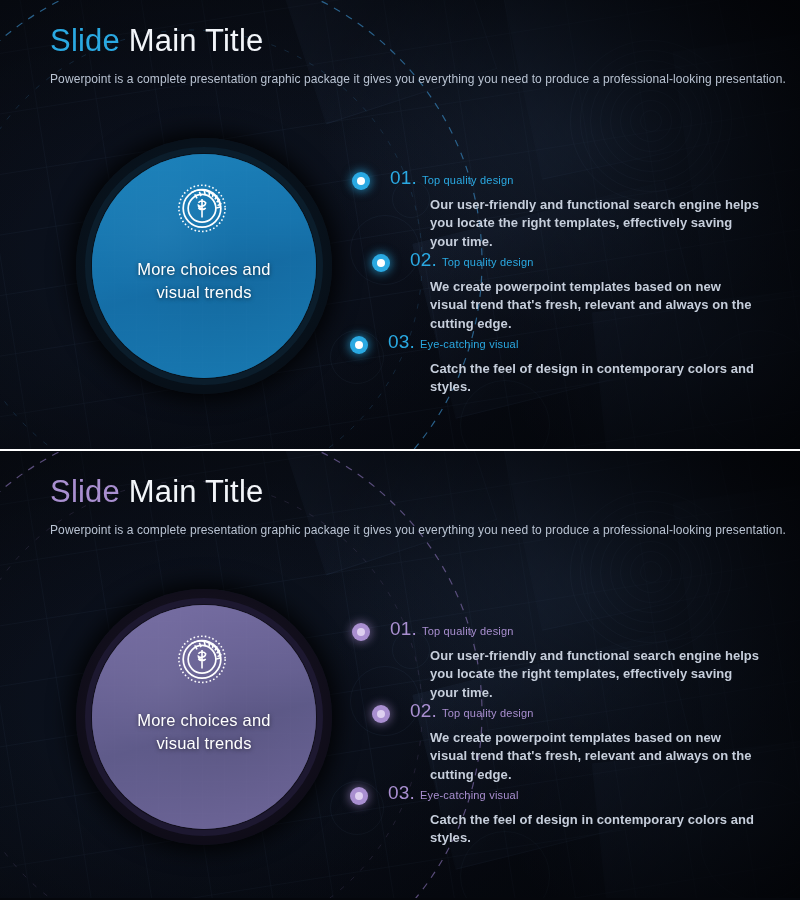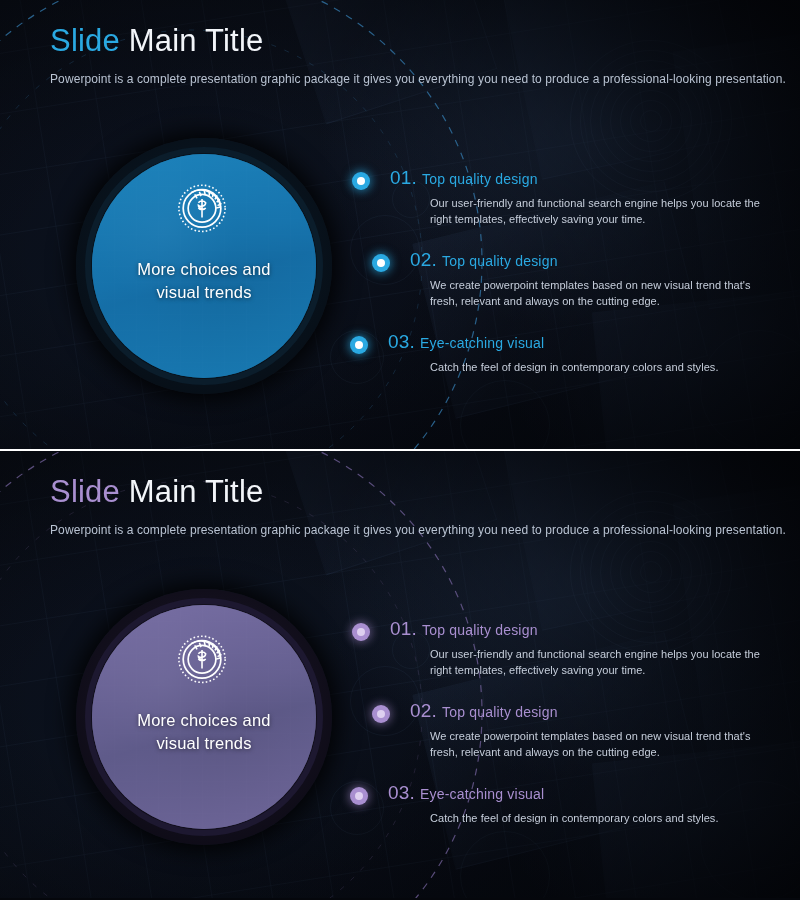--- a/index.html
+++ b/index.html
@@ -136,25 +136,25 @@
   .marker i {
     display:block; width:8px; height:8px; border-radius:50%;
     background:var(--markerDot);
   }
   .item-head {
     position:absolute; left:38px; top:-5px;
     white-space:nowrap; color:var(--accent);
     font-size:17px; font-weight:400; letter-spacing:.2px;
   }
   .item-head .num { font-size:19px; font-weight:400; }
-  .item-head .ttl { font-size:14px; }
+  .item-head .ttl { font-size:11px; }
   .item-body {
     position:absolute; top:24px;
-    color:#c6cedb; font-size:11px; line-height:1.42;
-    letter-spacing:.05px; width:330px; font-weight:400;
+    color:#c6cedb; font-size:13px; line-height:1.42;
+    letter-spacing:.05px; width:330px; font-weight:700;
   }
 </style>
 </head>
 <body>
 
 <div class="deck">
 
   <section class="slide" id="slide-0" style="--accent:#2AA9E2; --glow:rgba(42,169,226,.55); --markerDot:#ffffff;
                   --heroFace:#1b7fb5;
                   --heroTint:linear-gradient(165deg, rgba(30,140,200,.80), rgba(20,110,170,.72) 55%, rgba(26,130,190,.80));">

